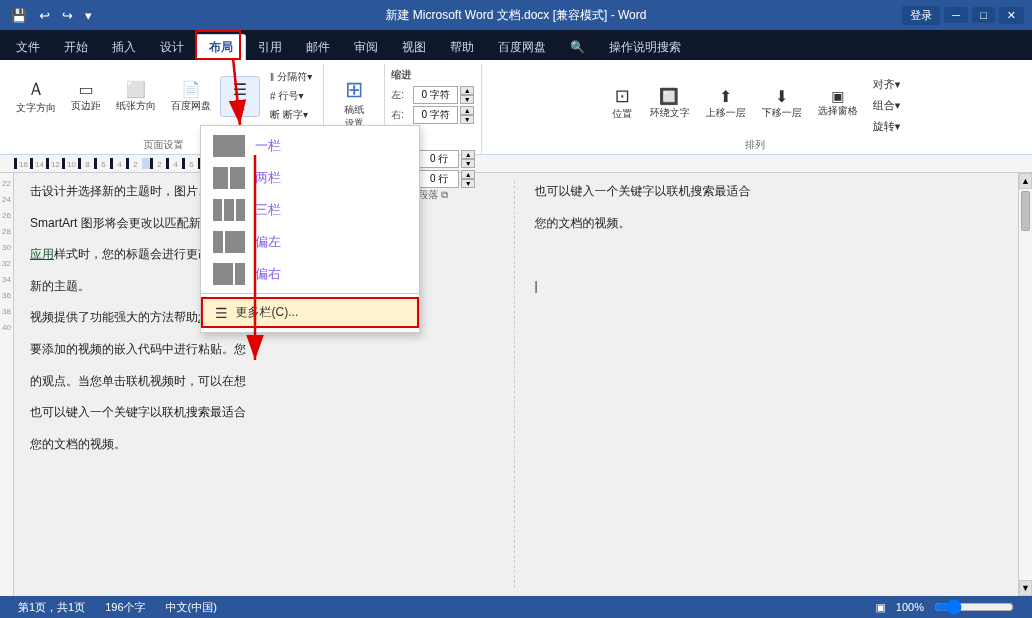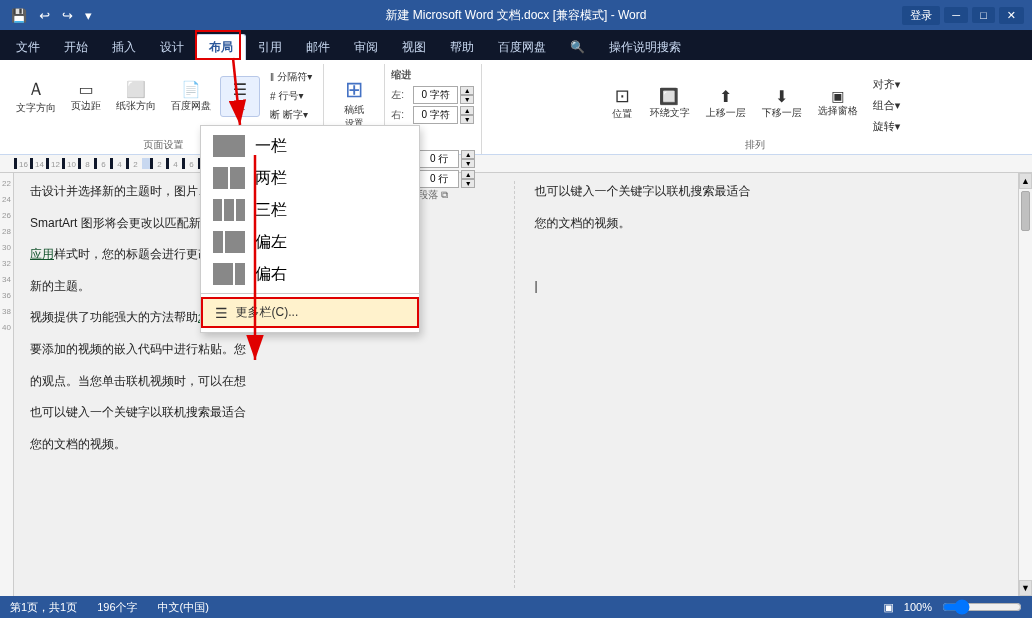--- a/index.html
+++ b/index.html
@@ -145,21 +145,21 @@
       top: 125px;
       width: 220px;
       background: white;
       border: 1px solid #ccc;
       box-shadow: 2px 4px 8px rgba(0,0,0,0.2);
       z-index: 100;
       padding: 4px 0;
     }
     .col-item {
       display: flex; align-items: center; gap: 10px;
-      padding: 5px 12px; cursor: pointer; font-size: 16px; color: #000000;
+      padding: 5px 12px; cursor: pointer; font-size: 13px; color: #8b5cf6;
     }
     .col-icon { width: 32px; height: 22px; display: flex; gap: 2px; align-items: stretch; }
     .col-bar { background: #888; flex: 1; }
     .more-cols-item {
       display: flex; align-items: center; gap: 8px;
       padding: 5px 12px; cursor: pointer; font-size: 12px; color: #333;
       background: #fff2cc;
       border: 2px solid #e00000;
     }
 
@@ -200,21 +200,21 @@
     .page-col p { margin-bottom: 10px; }
 
     
     .status-bar {
       height: 22px;
       background: #2b579a;
       color: white;
       font-size: 11px;
       display: flex;
       align-items: center;
-      padding: 0 10px;
+      padding: 0 18px;
       gap: 20px;
       position: fixed;
       bottom: 0;
       width: 1032px;
     }
     .status-right { margin-left: auto; display: flex; gap: 10px; align-items: center; }
 
     .scrollbar-v {
       width: 14px;
       background: #f5f5f5;

